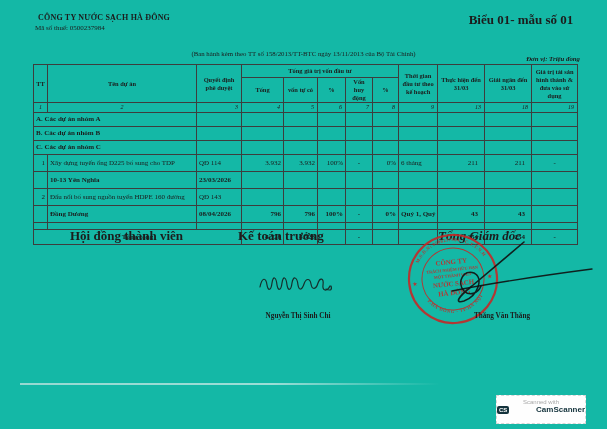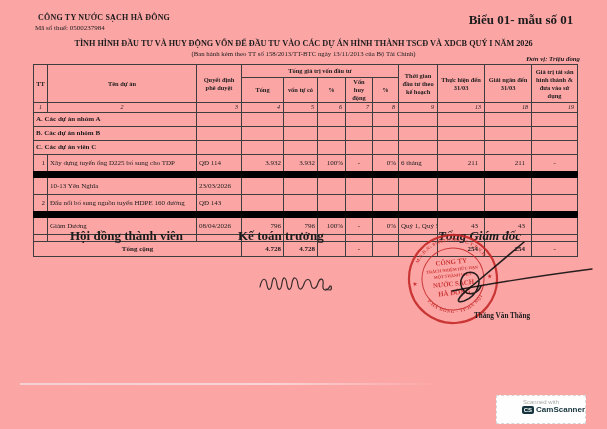--- a/index.html
+++ b/index.html
@@ -1,64 +1,63 @@
 <!DOCTYPE html>
 <html><head>
 <meta charset="utf-8">
 <style>
   html,body{margin:0;padding:0;}
   body{width:607px;height:429px;background:#ffffff;position:relative;overflow:hidden;
        font-family:"Liberation Serif","DejaVu Serif",serif;color:#1c1c1c;}
-  .page{position:absolute;inset:0;background:#fca5a5;}
+  .page{position:absolute;inset:0;background:#14b8a6;}
   .abs{position:absolute;}
   .company{left:38px;top:13px;font-size:8px;font-weight:bold;letter-spacing:.2px;}
   .tax{left:35px;top:24px;font-size:7px;}
   .formno{left:460px;top:12px;width:122px;text-align:center;font-size:13px;font-weight:bold;}
   .title{left:20px;top:39px;width:567px;text-align:center;font-size:8.2px;font-weight:bold;}
   .subtitle{left:20px;top:50px;width:567px;text-align:center;font-size:6.8px;}
   .unit{left:380px;top:55px;width:200px;text-align:right;font-size:6.8px;font-style:italic;font-weight:bold;}
   table.grid{position:absolute;left:33px;top:64px;width:544px;border-collapse:collapse;table-layout:fixed;}
   table.grid td,table.grid th{border:1px solid #3d3d3d;padding:0 2px;font-size:7px;line-height:1.25;
        overflow:hidden;vertical-align:middle;font-weight:normal;}
   th{font-weight:bold!important;font-size:6.4px!important;text-align:center;}
   tr.nums td{font-size:6px;font-style:italic;height:9px;line-height:9px;padding:0 3px;}
   tr.grp td{height:13px;font-weight:bold;font-size:7px;}
   tr.proj td{height:16px;white-space:nowrap;}
-  tr.sub td{border-top:7px solid #000000;}
+  tr.sub td{border-top:1px solid #000000;font-weight:bold;}
   tr.gap td{height:6px;}
   tr.tot td{height:14px;font-weight:bold;}
   .c{text-align:center;} .r{text-align:right;} .l{text-align:left;}
   .pr{padding-right:6px!important;}
   .sigrow{top:228px;font-size:13px;font-weight:bold;}
   .sig-left{left:70px;width:130px;}
   .sig-mid{left:238px;width:120px;}
   .sig-right{left:438px;width:118px;font-style:italic;}
   .name{top:312px;font-size:7.2px;font-weight:bold;text-align:center;}
   .name-mid{left:230px;width:136px;}
   .name-right{left:440px;width:124px;}
   .scribble{left:256px;top:270px;}
   .stamp{left:407px;top:233px;opacity:.9;transform:rotate(-6deg);}
   .swoosh{left:428px;top:236px;}
   .wm{left:496px;top:395px;width:88px;height:27px;border:1px dashed #d6d6d6;background:#fefefe;
       text-align:center;font-family:"Liberation Sans",sans-serif;}
   .wm-l1{font-size:6px;color:#a9a9a9;margin-top:3px;}
-  .wm-l2{font-size:8px;color:#14333c;font-weight:bold;display:flex;align-items:center;justify-content:flex-end;gap:2px;}
+  .wm-l2{font-size:8px;color:#14333c;font-weight:bold;display:flex;align-items:center;justify-content:space-between;gap:2px;}
   .cs-box{display:inline-block;background:#14333c;color:#fff;font-size:6px;font-weight:bold;
       padding:1px 2px;border-radius:2px;line-height:1;}
   .smudge{left:20px;top:383px;width:420px;height:2px;background:linear-gradient(90deg,#eee,#f6f6f6 60%,transparent);opacity:.6;}
 </style>
 </head>
 <body>
 
 <div class="page">
 
   <div class="abs company">CÔNG TY NƯỚC SẠCH HÀ ĐÔNG</div>
   <div class="abs tax">Mã số thuế: 0500237984</div>
   <div class="abs formno">Biểu 01- mẫu số 01</div>
-  <div class="abs title">TÌNH HÌNH ĐẦU TƯ VÀ HUY ĐỘNG VỐN ĐỂ ĐẦU TƯ VÀO CÁC DỰ ÁN HÌNH THÀNH TSCĐ VÀ XDCB QUÝ I NĂM 2026</div>
   <div class="abs subtitle">(Ban hành kèm theo TT số 158/2013/TT-BTC ngày 13/11/2013 của Bộ Tài Chính)</div>
   <div class="abs unit">Đơn vị: Triệu đồng</div>
 
   <table class="grid">
     <colgroup>
       <col style="width:14px">
         <col style="width:149px">
         <col style="width:45px">
         <col style="width:42px">
       <col style="width:34px">
@@ -122,21 +121,21 @@
       <td></td>
           <td></td>
       <td></td>
           <td></td>
       <td></td>
           <td></td>
       <td></td>
           <td></td>
     </tr>
     <tr class="grp">
-      <td colspan="2" class="l">C. Các dự án viên C</td>
+      <td colspan="2" class="l">C. Các dự án nhóm C</td>
       <td></td>
           <td></td>
       <td></td>
           <td></td>
       <td></td>
           <td></td>
       <td></td>
           <td></td>
       <td></td>
           <td></td>
@@ -178,21 +177,21 @@
       <td></td>
           <td></td>
       <td></td>
           <td></td>
       <td></td>
           <td></td>
       <td></td>
     </tr>
     <tr class="proj sub">
       <td></td>
-      <td class="l">Giám Dương</td>
+      <td class="l">Đồng Dương</td>
       <td class="l">08/04/2026</td>
       <td class="r">796</td>
       <td class="r">796</td>
       <td class="r">100%</td>
       <td class="c">-</td>
       <td class="r">0%</td>
       <td class="l">Quý 1, Quý 5</td>
       <td class="r pr">43</td>
       <td class="r pr">43</td>
       <td></td>
@@ -258,20 +257,21 @@
       <text x="46" y="53" font-size="6.8">NƯỚC SẠCH</text>
       <text x="46" y="62" font-size="6.8">HÀ ĐÔNG</text>
     </g>
   </svg>
 
   <svg class="abs swoosh" width="168" height="72" viewBox="0 0 168 72">
     <path d="M 96,6 C 82,18 56,40 44,50 C 30,61 26,68 36,65 C 50,60 56,42 46,37 C 36,33 28,46 36,55 C 41,60 50,58 53,50" fill="none" stroke="#101010" stroke-width="1.6" stroke-linecap="round" opacity="0.9"></path>
     <path d="M 24,55 C 60,48 110,40 164,33" fill="none" stroke="#101010" stroke-width="1.4" stroke-linecap="round" opacity="0.9"></path>
   </svg>
 
+  <div class="abs name name-mid">Nguyễn Thị Sinh Chi</div>
   <div class="abs name name-right">Thắng Văn Thắng</div>
 
   <div class="abs smudge"></div>
 
   <div class="abs wm">
     <div class="wm-l1">Scanned with</div>
     <div class="wm-l2">
       <span class="cs-box">CS</span>
       <span>CamScanner</span>
     </div>

